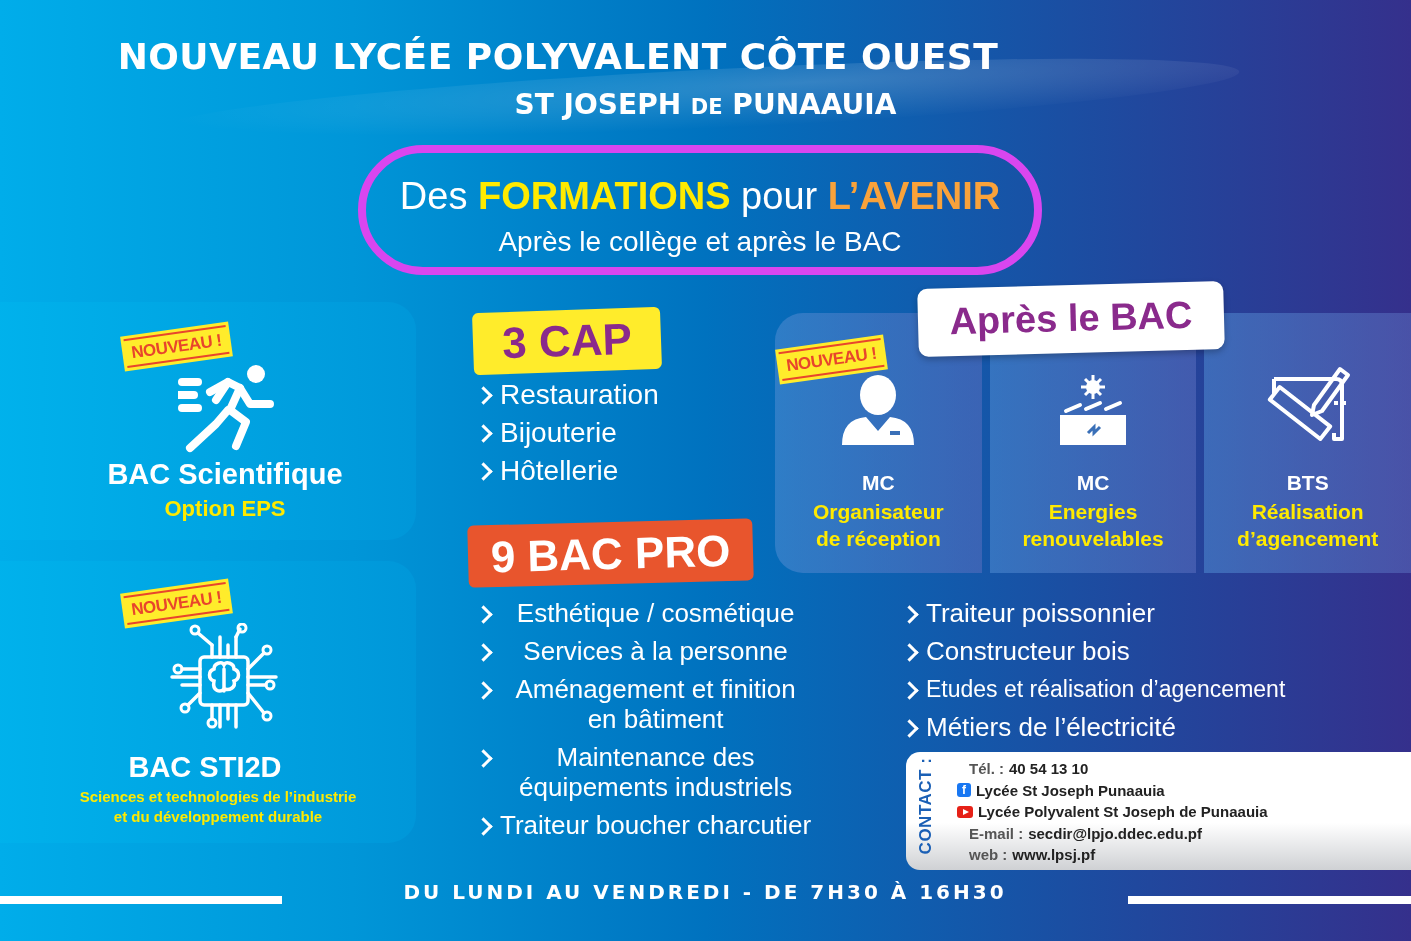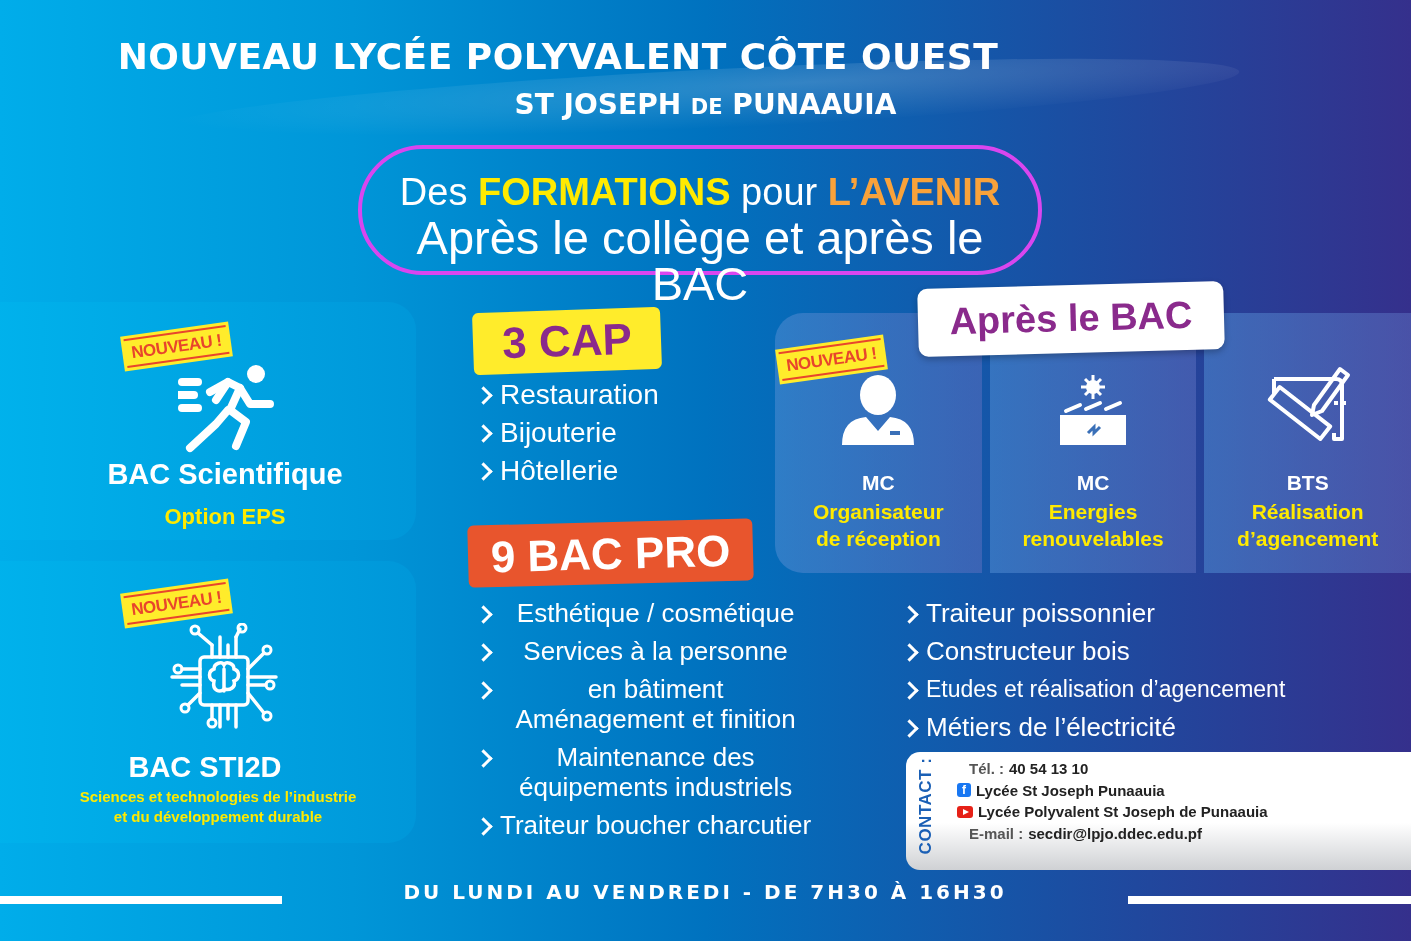--- a/index.html
+++ b/index.html
@@ -21,27 +21,27 @@
     position: absolute; top: 36px; left: 0; width: 1116px; text-align: center;
     font-family: "DejaVu Sans", sans-serif; font-weight: bold; font-size: 36px; letter-spacing: 0.5px;
   }
   .title2 {
     position: absolute; top: 88px; left: 0; width: 1411px; text-align: center;
     font-family: "DejaVu Sans", sans-serif; font-weight: bold; font-size: 28px;
   }
   .title2 .small { font-size: 21px; }
   .pill {
     position: absolute; left: 358px; top: 145px; width: 684px; height: 130px;
-    border: 4px solid #d946ef; border-radius: 65px; text-align: center;
+    border: 8px solid #d946ef; border-radius: 65px; text-align: center;
     padding-top: 20px;
   }
   .pill .l1 { font-size: 38px; line-height: 46px; }
   .pill .l1 b.y { color: #ffea00; font-weight: bold; }
   .pill .l1 b.o { color: #f9a23a; font-weight: bold; }
-  .pill .l2 { font-size: 47px; line-height: 46px; }
+  .pill .l2 { font-size: 28px; line-height: 46px; }
 
   .leftcard {
     position: absolute; left: 0; width: 416px;
     background: linear-gradient(90deg, rgba(0,178,236,0.9), rgba(0,152,218,0.85));
     border-radius: 0 28px 28px 0;
     text-align: center;
   }
   .card1 { top: 302px; height: 238px; }
   .card2 { top: 561px; height: 282px; }
   .nouveau {
@@ -51,21 +51,21 @@
     box-shadow: 0 0 0 3px #ffec2b;
     transform: rotate(-8deg); letter-spacing: -0.5px;
     font-family: "Liberation Sans Narrow", "Liberation Sans", sans-serif;
   }
   .card1 .nouveau { left: 125px; top: 30px; }
   .card2 .nouveau { left: 125px; top: 28px; }
   .icon-svg { position: absolute; }
   .card1 .icon-svg { left: 178px; top: 60px; }
   .card2 .icon-svg { left: 168px; top: 62px; }
   .card1 .name { position: absolute; top: 156px; left: 0; width: 450px; font-size: 29px; font-weight: bold; }
-  .card1 .sub { position: absolute; top: 202px; left: 0; width: 450px; font-size: 22px; font-weight: bold; color: #ffea00; }
+  .card1 .sub { position: absolute; top: 194px; left: 0; width: 450px; font-size: 22px; font-weight: bold; color: #ffea00; }
   .card2 .name { position: absolute; top: 190px; left: 0; width: 410px; font-size: 29px; font-weight: bold; }
   .card2 .sub { position: absolute; top: 226px; left: 0; width: 436px; font-size: 15px; font-weight: bold; color: #ffea00; line-height: 20px; }
 
   .cap-tag {
     position: absolute; left: 473px; top: 310px; width: 188px; height: 62px;
     background: #ffec2b; border-radius: 6px; transform: rotate(-2deg);
     color: #8a2a8c; font-weight: bold; font-size: 44px; text-align: center; line-height: 62px;
   }
   .list { position: absolute; list-style: none; }
   .list li { font-size: 28px; line-height: 38px; position: relative; padding-left: 26px; }
@@ -212,22 +212,22 @@
   <li>Restauration</li>
   <li>Bijouterie</li>
   <li>Hôtellerie</li>
 </ul>
 
 <div class="bacpro-tag">9 BAC PRO</div>
 <ul class="list bp-left">
   <li><span>Esthétique / cosmétique</span></li>
   <li><span>Services à la personne</span></li>
   <li>
+      <div>Aménagement et finition</div>
       <div>en bâtiment</div>
-      <div>Aménagement et finition</div>
     </li>
   <li>
       <div>Maintenance des</div>
       <div>équipements industriels</div>
     </li>
   <li><span>Traiteur boucher charcutier</span></li>
 </ul>
 <ul class="list bp-right">
   <li>Traiteur poissonnier</li>
   <li>Constructeur bois</li>
@@ -304,18 +304,22 @@
         <span>Lycée St Joseph Punaauia</span>
       </div>
     <div class="row">
         <span class="yt"></span>
         <span>Lycée Polyvalent St Joseph de Punaauia</span>
       </div>
     <div class="row">
         <span class="k">E-mail :</span>
         <span>secdir@lpjo.ddec.edu.pf</span>
       </div>
+    <div class="row">
+        <span class="k">web :</span>
+        <span>www.lpsj.pf</span>
+      </div>
   </div>
 </div>
 
 <div class="footer-line l"></div>
 <div class="footer-text">DU LUNDI AU VENDREDI - DE 7H30 À 16H30</div>
 <div class="footer-line r"></div>
 
 </body></html>

